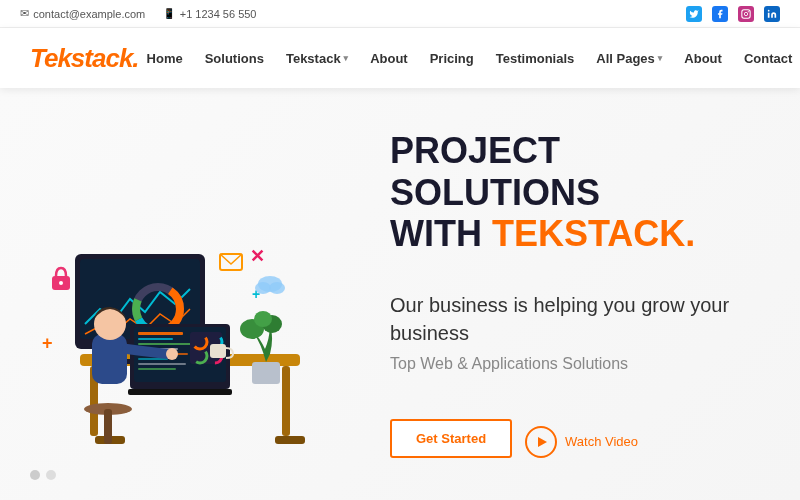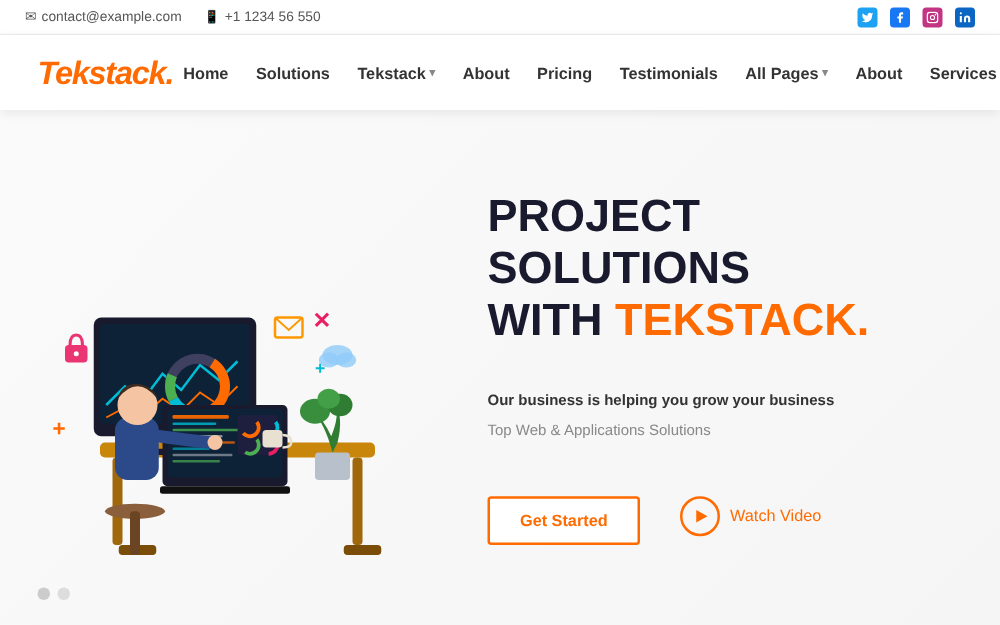--- a/index.html
+++ b/index.html
@@ -122,35 +122,35 @@
       font-weight: 800;
       color: #1a1a2e;
       line-height: 1.15;
       margin-bottom: 36px;
       text-transform: uppercase;
     }
     .hero-title .accent {
       color: #ff6b00;
     }
     .hero-subtitle {
-      font-size: 12px;
+      font-size: 20px;
       color: #333;
-      font-weight: 700;
+      font-weight: 400;
       margin-bottom: 8px;
       line-height: 1.4;
     }
     .hero-tagline {
-      font-size: 12px;
+      font-size: 16px;
       color: #888;
       margin-bottom: 46px;
     }
     .hero-buttons {
       display: flex;
-      align-items: flex-start;
-      gap: 32px;
+      align-items: flex-end;
+      gap: 13px;
     }
     .btn-get-started {
       padding: 10px 24px;
       border: 2px solid #ff6b00;
       background: #fff;
       color: #ff6b00;
       font-size: 13px;
       font-weight: 600;
       cursor: pointer;
       border-radius: 3px;
@@ -286,21 +286,21 @@
           <span class="chevron">▾</span>
         </a>
       </li>
     <li>
         <a href="#">
           <span>About</span>
         </a>
       </li>
     <li>
         <a href="#">
-          <span>Services</span>
+          <span>Contact</span>
         </a>
       </li>
   </ul>
 </nav>
 
 <section class="hero">
 
   <div class="hero-illustration">
     <svg width="340" height="360" viewBox="0 0 340 360" xmlns="http://www.w3.org/2000/svg">
 

